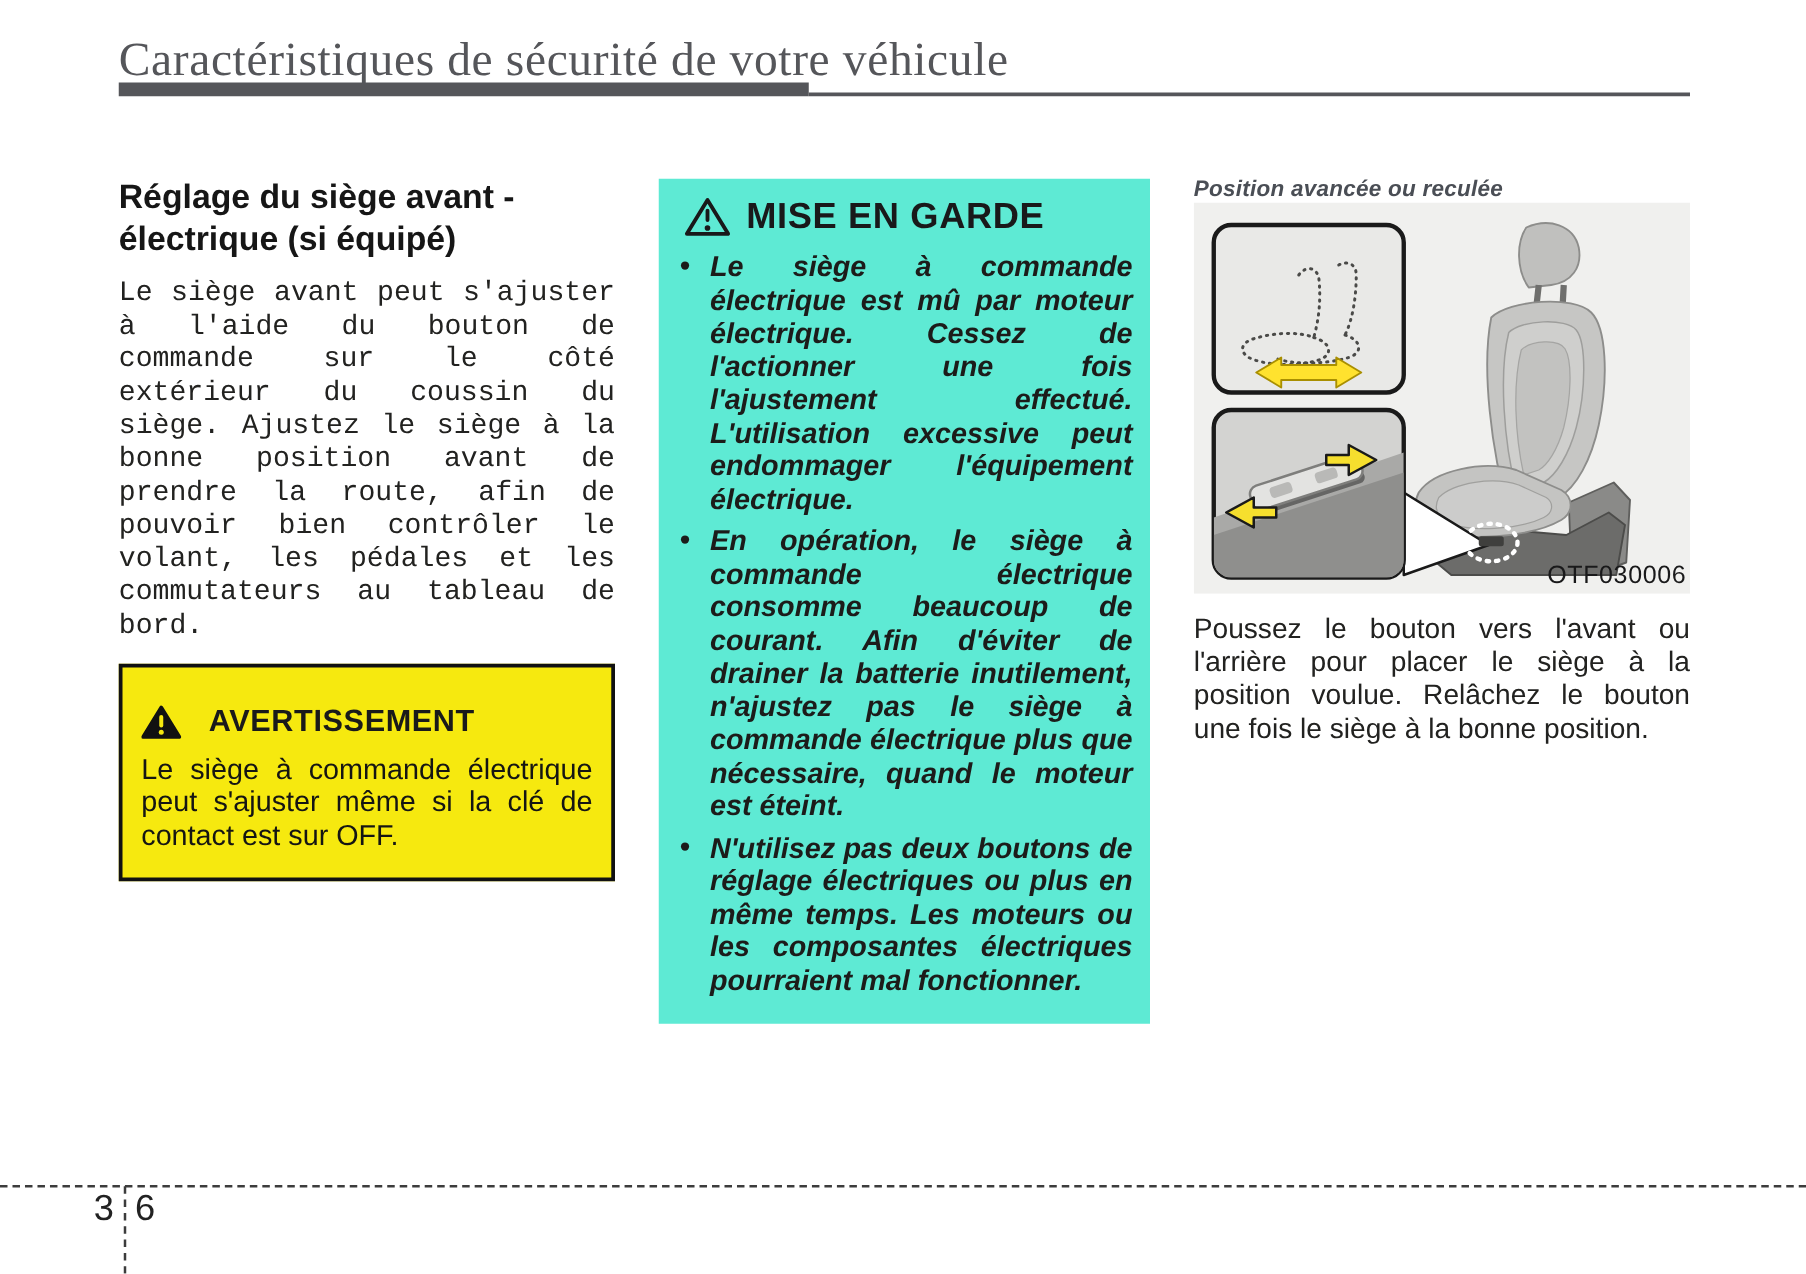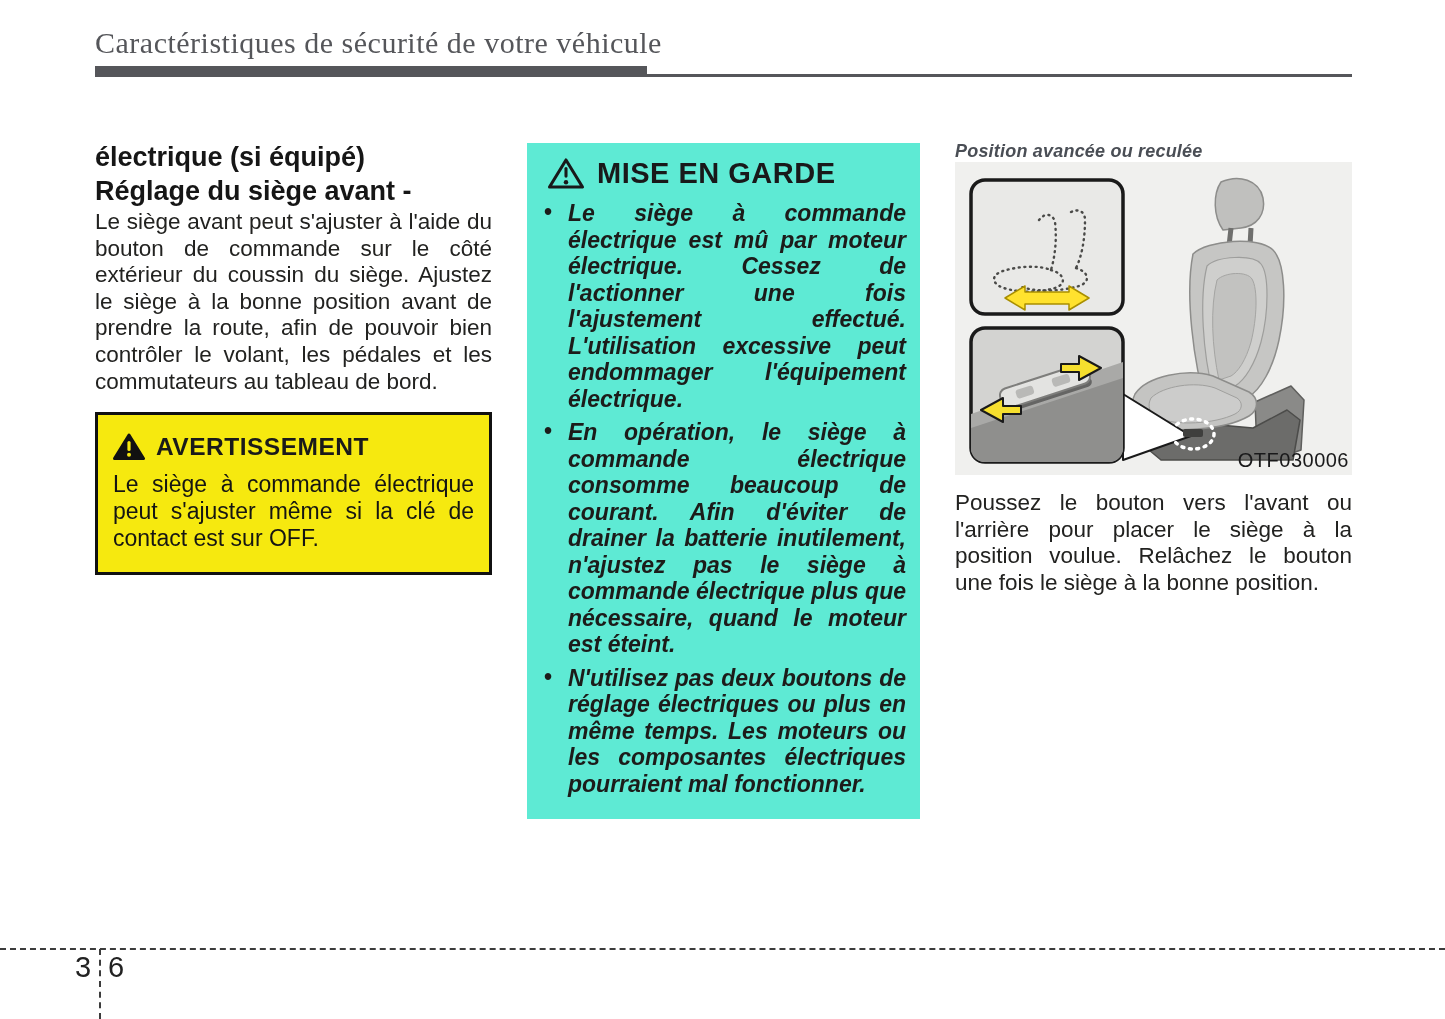--- a/index.html
+++ b/index.html
@@ -12,21 +12,21 @@
     overflow: hidden;
     font-family: "Liberation Sans", sans-serif;
     color: #1a1a1a;
   }
 
   
   .header-title {
     position: absolute;
     left: 95px; top: 26px;
     font-family: "Liberation Serif", serif;
-    font-size: 30px;
+    font-size: 38px;
     color: #55565a;
     letter-spacing: 0.5px;
     white-space: nowrap;
   }
   .header-bar {
     position: absolute;
     left: 95px; top: 66px;
     width: 552px; height: 11px;
     background: #55565a;
   }
@@ -45,29 +45,29 @@
 
   
   .section-heading {
     font-size: 27px; font-weight: bold; line-height: 34px; color: #161616;
   }
   .body-text {
     font-size: 22.5px; line-height: 26.6px;
     text-align: justify;
     color: #222220;
   }
-  .col-left .body-text { margin-top: 1px; }
+  .col-left .body-text { margin-top: 13px; font-family: Liberation Mono, monospace; }
 
   .warning-box {
     margin-top: 17px;
     border: 3.5px solid #111;
     background: #f6e90f;
     padding: 14px 15px 20px 15px;
   }
-  .warning-head { display: flex; align-items: center; gap: 11px; margin-top: 4px; }
+  .warning-head { display: flex; align-items: center; gap: 22px; margin-top: 16px; }
   .warning-title { font-size: 24.5px; font-weight: bold; letter-spacing: 0.5px; }
   .warning-box p {
     font-size: 23px; font-weight: normal; line-height: 26.8px;
     text-align: justify; margin-top: 10px; color: #151513;
   }
   .warning-box p + p { margin-top: 13px; }
 
   
   .caution-head { display: flex; align-items: center; gap: 12px; padding-left: 6px; }
   .caution-title { font-size: 29px; font-weight: bold; letter-spacing: 0.5px; color: #19191a; }
@@ -119,22 +119,22 @@
 <body>
 
 <div class="page">
 
   <div class="header-title">Caractéristiques de sécurité de votre véhicule</div>
   <div class="header-bar"></div>
   <div class="header-rule"></div>
 
   <div class="col-left">
     <div class="section-heading">
+      <div>Réglage du siège avant -</div>
       <div>électrique (si équipé)</div>
-      <div>Réglage du siège avant -</div>
     </div>
     <div class="body-text">Le siège avant peut s'ajuster à l'aide du bouton de commande sur le côté extérieur du coussin du siège. Ajustez le siège à la bonne position avant de prendre la route, afin de pouvoir bien contrôler le volant, les pédales et les commutateurs au tableau de bord.</div>
 
     <div class="warning-box">
       <div class="warning-head">
         <svg class="icon-triangle" width="32" height="28" viewBox="0 0 32 28">
           <path d="M16 2 L30.5 25.5 H1.5 Z" fill="#111" stroke="#111" stroke-width="3" stroke-linejoin="round"></path>
           <rect x="14.4" y="8" width="3.2" height="10" rx="1.6" fill="#f6e90f"></rect>
           <circle cx="16" cy="21.8" r="2" fill="#f6e90f"></circle>
         </svg>

